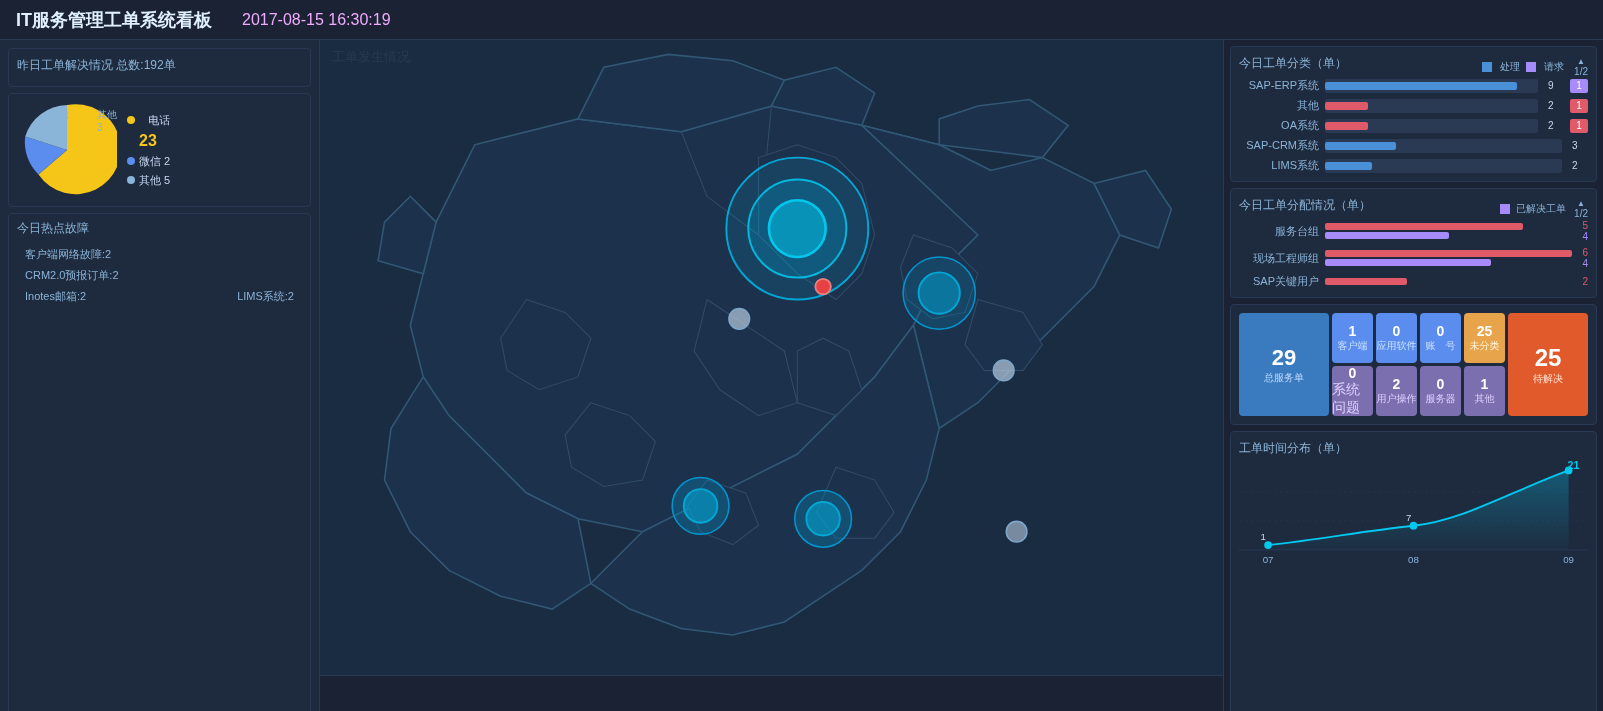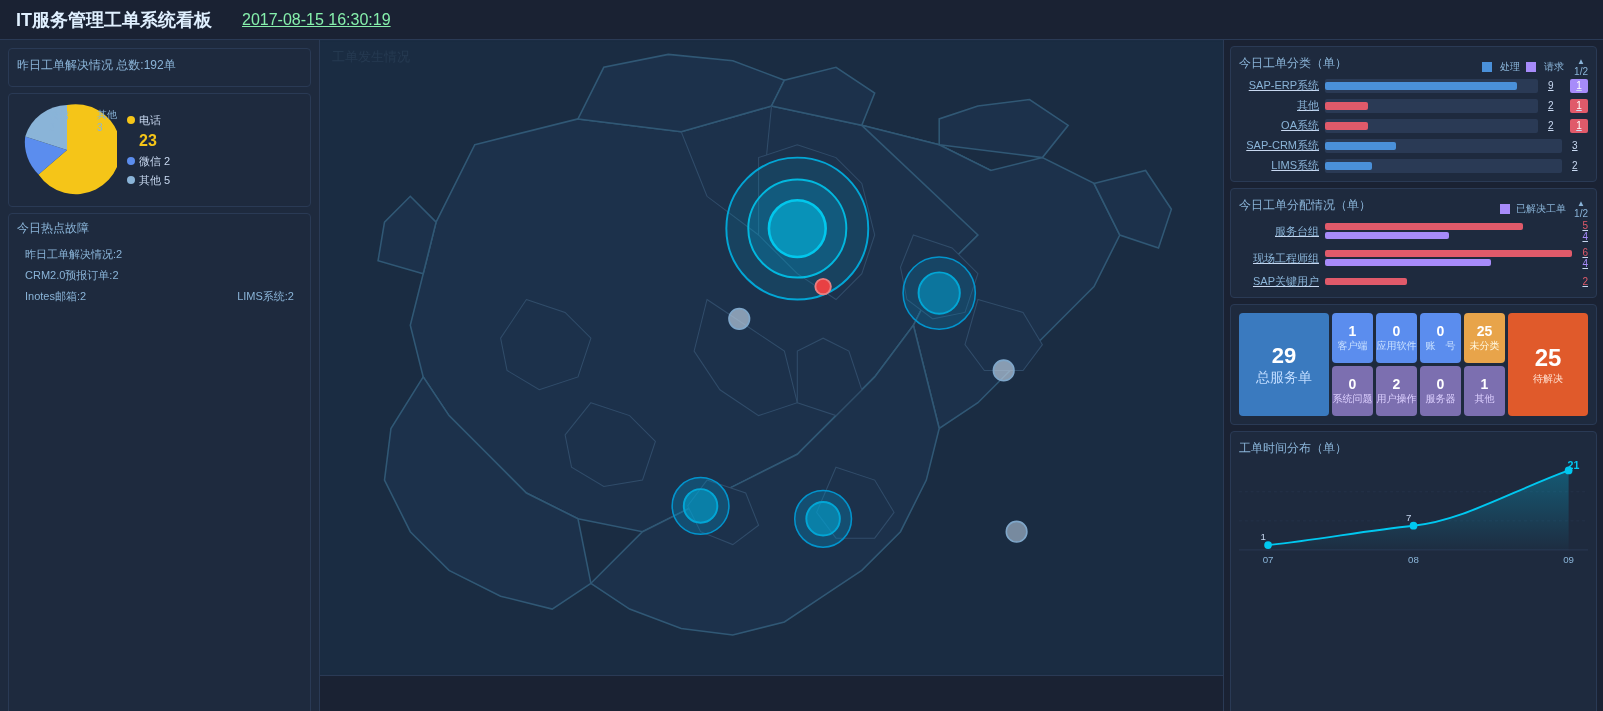--- a/index.html
+++ b/index.html
@@ -21,22 +21,21 @@
       height: 40px;
     }
     .header-title {
       font-size: 18px;
       font-weight: bold;
       color: #e0f0ff;
       margin-right: 30px;
     }
     .header-time {
       font-size: 16px;
-      color: #86efac;
-      text-decoration: underline;
+      color: #f0abfc;
     }
     .main {
       display: grid;
       grid-template-columns: 320px 1fr 380px;
       grid-template-rows: 1fr;
       height: calc(711px - 40px);
       gap: 0;
     }
     
     .left-col {
@@ -113,20 +112,21 @@
     .pie-legend {
       display: flex;
       flex-direction: column;
       gap: 4px;
       font-size: 11px;
     }
     .legend-item {
       display: flex;
       align-items: center;
       gap: 4px;
+      justify-content: space-between;
     }
     .legend-dot {
       width: 8px;
       height: 8px;
       border-radius: 50%;
     }
     
     .hotspot-section {
       flex: 1;
       padding: 6px 8px;
@@ -216,21 +216,20 @@
     
     .bar-chart {
       display: flex;
       flex-direction: column;
       gap: 5px;
     }
     .bar-row {
       display: flex;
       align-items: center;
       gap: 6px;
-      text-decoration: underline;
     }
     .bar-label {
       width: 80px;
       text-align: right;
       font-size: 11px;
       color: #8ab4d8;
       flex-shrink: 0;
     }
     .bar-track {
       flex: 1;
@@ -330,21 +329,21 @@
             <span>其他 5</span>
           </div>
         </div>
       </div>
     </div>
 
     <div class="hotspot-section panel">
       <div class="panel-title">今日热点故障</div>
       <div class="hotspot-items">
         <div class="hotspot-row">
-          <span class="hotspot-item">昨日工单解决情况:2</span>
+          <span class="hotspot-item">客户端网络故障:2</span>
         </div>
         <div class="hotspot-row">
           <span class="hotspot-item">CRM2.0预报订单:2</span>
         </div>
         <div class="hotspot-row" style="justify-content:space-between;">
           <span class="hotspot-item">Inotes邮箱:2</span>
           <span class="hotspot-item">LIMS系统:2</span>
         </div>
       </div>
     </div>
@@ -524,21 +523,21 @@
           </div>
         </div>
       </div>
     </div>
 
     <div class="right-panel">
       <div style="display:grid;grid-template-columns:90px 1fr 1fr 1fr 1fr 80px;grid-template-rows:50px 50px;gap:3px;">
 
         <div style="background:#3a7abf;border-radius:4px;display:flex;flex-direction:column;align-items:center;justify-content:center;grid-row:1/3;">
           <span style="font-size:22px;font-weight:bold;color:#fff;">29</span>
-          <span style="font-size:14px;color:#c0dcff;">总服务单</span>
+          <span style="font-size:10px;color:#c0dcff;">总服务单</span>
         </div>
 
         <div style="background:#5b8dee;border-radius:4px;display:flex;flex-direction:column;align-items:center;justify-content:center;">
           <span style="font-size:14px;font-weight:bold;color:#fff;">1</span>
           <span style="font-size:10px;color:#c8e0ff;">客户端</span>
         </div>
         <div style="background:#5b8dee;border-radius:4px;display:flex;flex-direction:column;align-items:center;justify-content:center;">
           <span style="font-size:14px;font-weight:bold;color:#fff;">0</span>
           <span style="font-size:10px;color:#c8e0ff;">应用软件</span>
         </div>
@@ -551,21 +550,21 @@
           <span style="font-size:10px;color:#fff8e0;">未分类</span>
         </div>
 
         <div style="background:#e05a2b;border-radius:4px;display:flex;flex-direction:column;align-items:center;justify-content:center;grid-row:1/3;grid-column:6;">
           <span style="font-size:24px;font-weight:bold;color:#fff;">25</span>
           <span style="font-size:10px;color:#ffe0d0;">待解决</span>
         </div>
 
         <div style="background:#7c6fb0;border-radius:4px;display:flex;flex-direction:column;align-items:center;justify-content:center;">
           <span style="font-size:14px;font-weight:bold;color:#fff;">0</span>
-          <span style="font-size:10px;color:#ddd0ff;">系统问题</span>
+          <span style="font-size:14px;color:#ddd0ff;">系统问题</span>
         </div>
         <div style="background:#7c6fb0;border-radius:4px;display:flex;flex-direction:column;align-items:center;justify-content:center;">
           <span style="font-size:14px;font-weight:bold;color:#fff;">2</span>
           <span style="font-size:10px;color:#ddd0ff;">用户操作</span>
         </div>
         <div style="background:#7c6fb0;border-radius:4px;display:flex;flex-direction:column;align-items:center;justify-content:center;">
           <span style="font-size:14px;font-weight:bold;color:#fff;">0</span>
           <span style="font-size:10px;color:#ddd0ff;">服务器</span>
         </div>
         <div style="background:#7c6fb0;border-radius:4px;display:flex;flex-direction:column;align-items:center;justify-content:center;">

